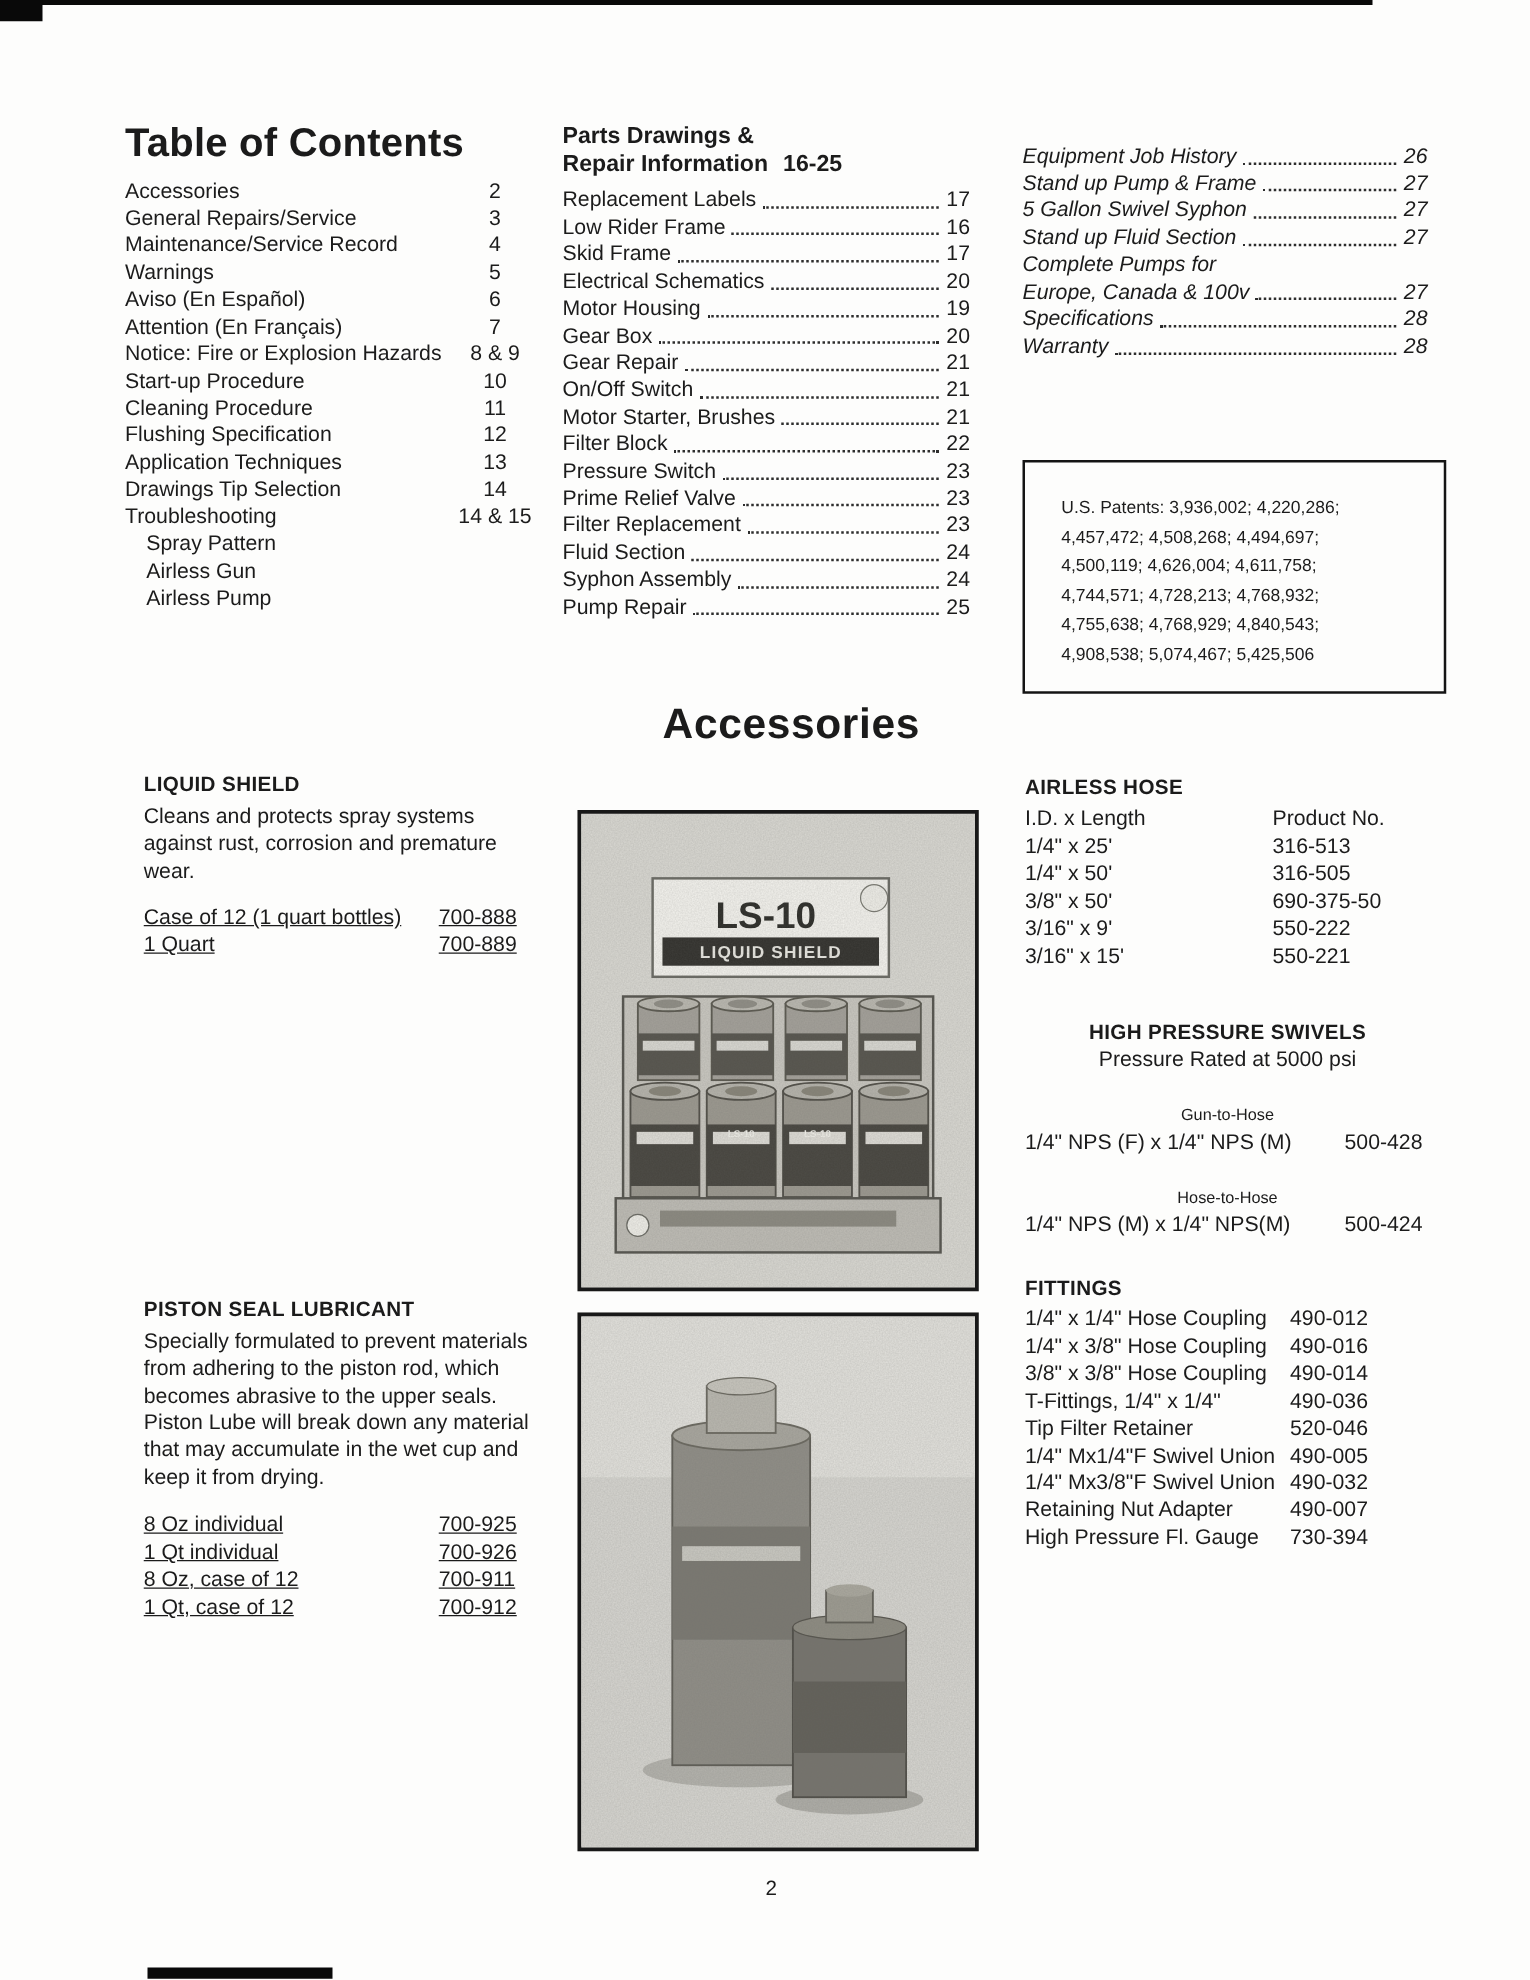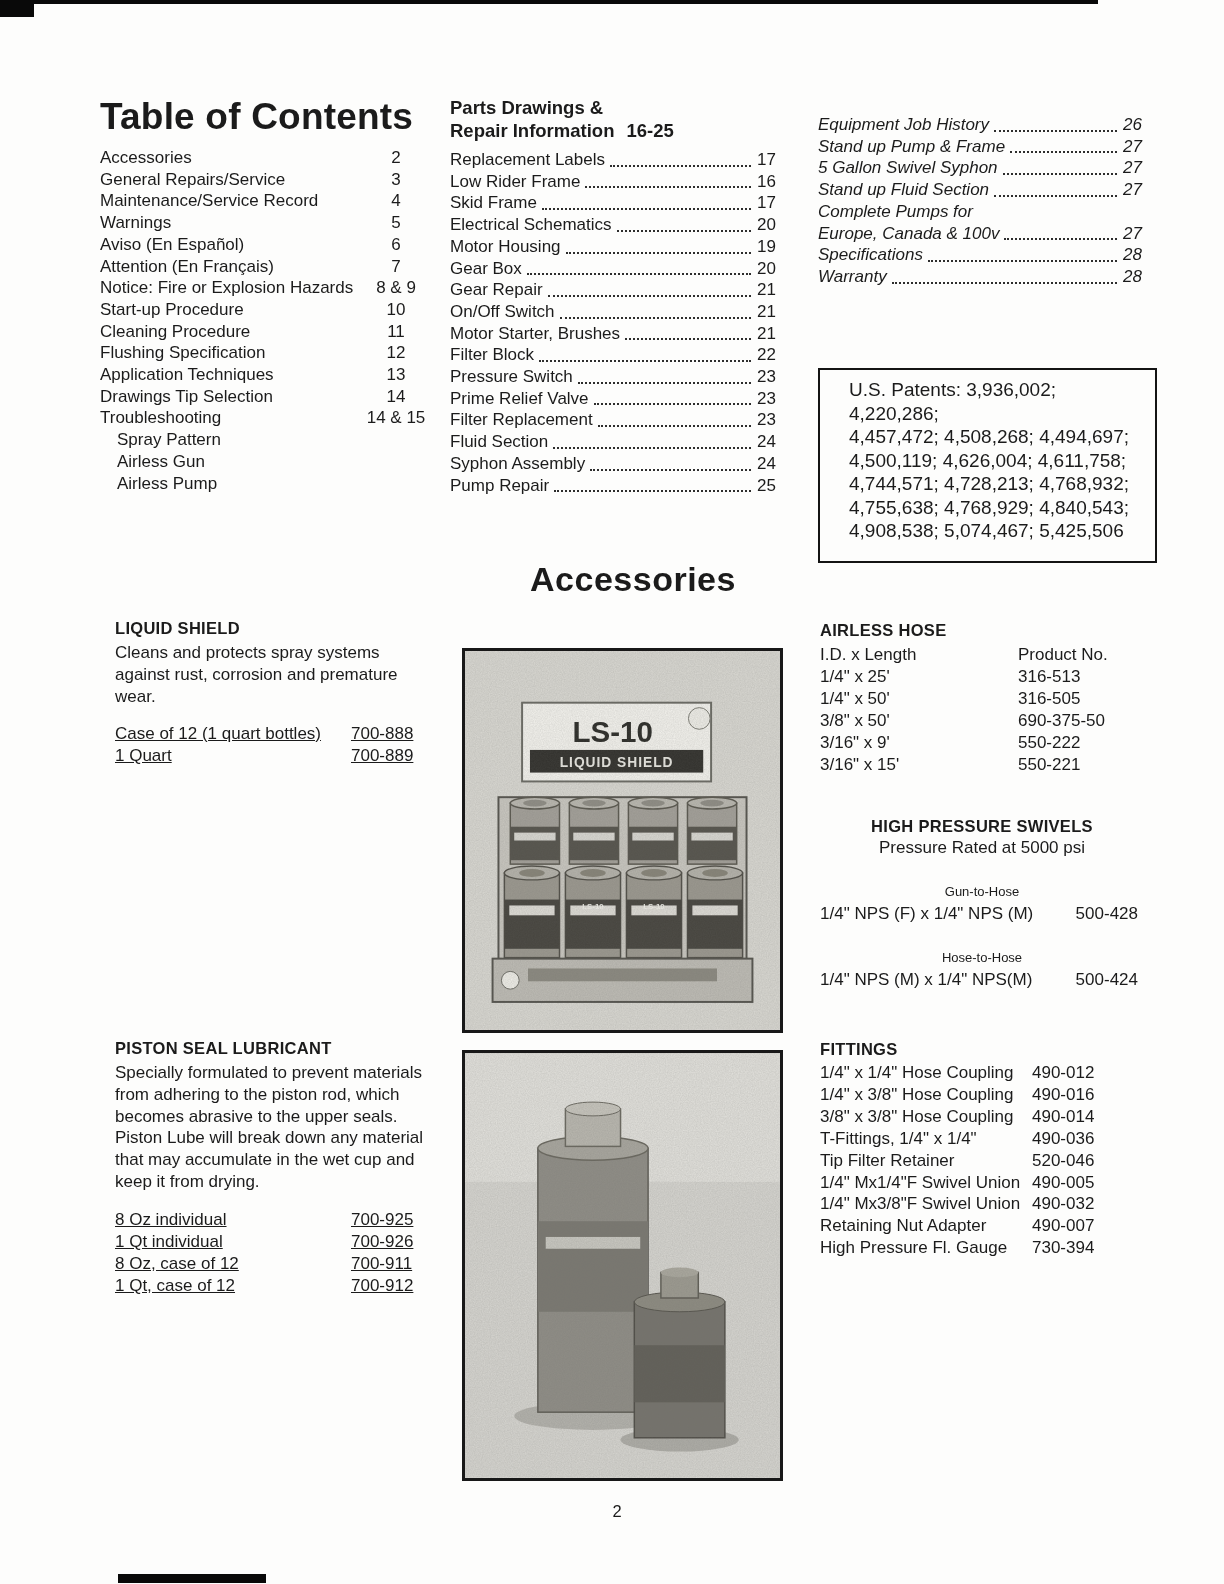--- a/index.html
+++ b/index.html
@@ -14,36 +14,36 @@
   .art-topline { left:28px; top:0; width:1070px; height:4px; }
   .art-corner  { left:0; top:0; width:34px; height:17px; }
   .art-bottombar { left:118px; top:1574px; width:148px; height:9px; }
 
   
   .abs { position:absolute; }
   .toc1 { left:100px; top:96px; width:332px; }
   .toc2 { left:450px; top:96px; width:326px; }
   .toc3 { left:818px; top:114px; width:324px;font-style:italic; }
 
-  .toc-title { font-size:37px; font-weight:bold; letter-spacing:0.2px; margin-bottom:9px; }
+  .toc-title { font-size:32px; font-weight:bold; letter-spacing:0.2px; margin-bottom:9px; }
   .col2-head { font-size:18.5px; font-weight:bold; line-height:23px; margin-bottom:7px; }
   .col2-head .range { margin-left:12px; }
 
   .t-row { display:flex; align-items:flex-end; font-size:17px; line-height:21.7px; }
   .t-row .lbl { white-space:nowrap; }
   .t-row .pgc { margin-left:auto; width:72px; text-align:center; white-space:nowrap; }
   .t-row.sub { padding-left:17px; }
   .leader { flex:1 1 12px; border-bottom:2px dotted #2d2d2d; margin:0 3px 4px 5px; }
   .pg { white-space:nowrap; min-width:22px; text-align:right; }
 
   
   .patents {
     left:818px; top:368px; width:339px;
-    border:2.5px solid #141414; padding:8px 14px 18px 29px;
-    font-size:19px; line-height:23.5px;
+    border:2.5px solid #141414; padding:24px 14px 18px 29px;
+    font-size:14px; line-height:23.5px;
   }
 
   
   .acc-title { left:0; top:560px; width:1224px; text-align:center; text-indent:42px;
                font-size:34px; font-weight:bold; letter-spacing:0.5px; }
 
   .acc-left1 { left:115px; top:618px; width:312px; }
   .acc-left2 { left:115px; top:1038px; width:312px; }
   .acc-right { left:820px; top:620px; width:324px; }
 
@@ -53,21 +53,21 @@
   .item-row { display:grid; grid-template-columns:1fr 76px; font-size:17px; line-height:22px;text-decoration:underline; }
   .item-row .lbl { white-space:nowrap; }
 
   .hose-row, .hose-head { display:grid; grid-template-columns:198px 1fr; font-size:17px; line-height:22px; }
   .hose-head { margin-top:3px; }
   .block-swivels { margin-top:40px;text-align:center; }
   .sw-sub { font-size:17px; line-height:22px; }
   .swivel-group { margin-top:22px; }
   .swivel-title { font-size:13px; line-height:22px; }
   .swivel-spec { display:flex; justify-content:space-between; width:318px; font-size:17px; line-height:22px; }
-  .block-fittings { margin-top:48px; }
+  .block-fittings { margin-top:30px; }
   .fit-rows { margin-top:2px; }
   .fit-row { display:grid; grid-template-columns:212px 1fr; font-size:17px; line-height:21.9px; }
   .fit-row .lbl { white-space:nowrap; }
 
   
   .photo { position:absolute; border:3px solid #181818; background:#dcdbd6; }
   .photo1 { left:462px; top:648px; width:321px; height:385px; }
   .photo2 { left:462px; top:1050px; width:321px; height:431px; }
   .photo svg { display:block; width:100%; height:100%; }
 

